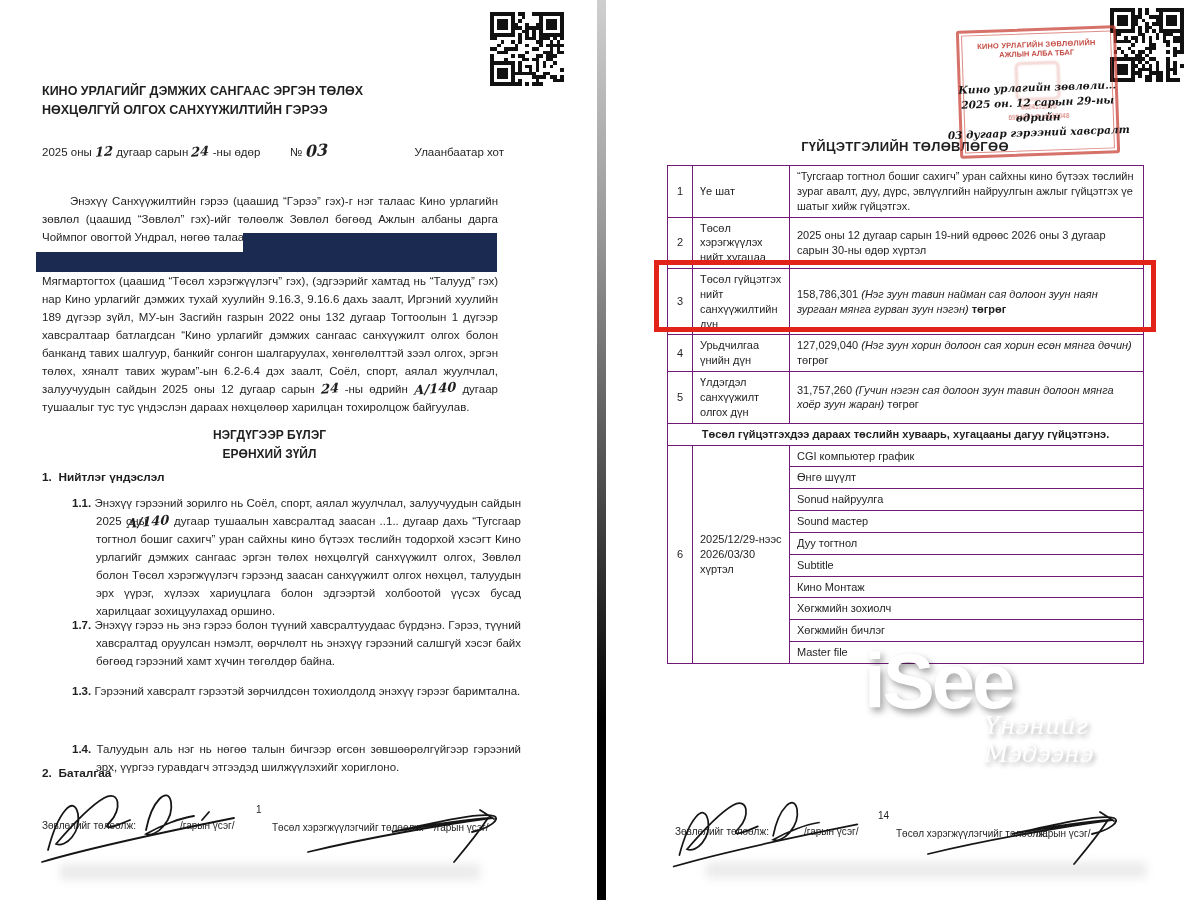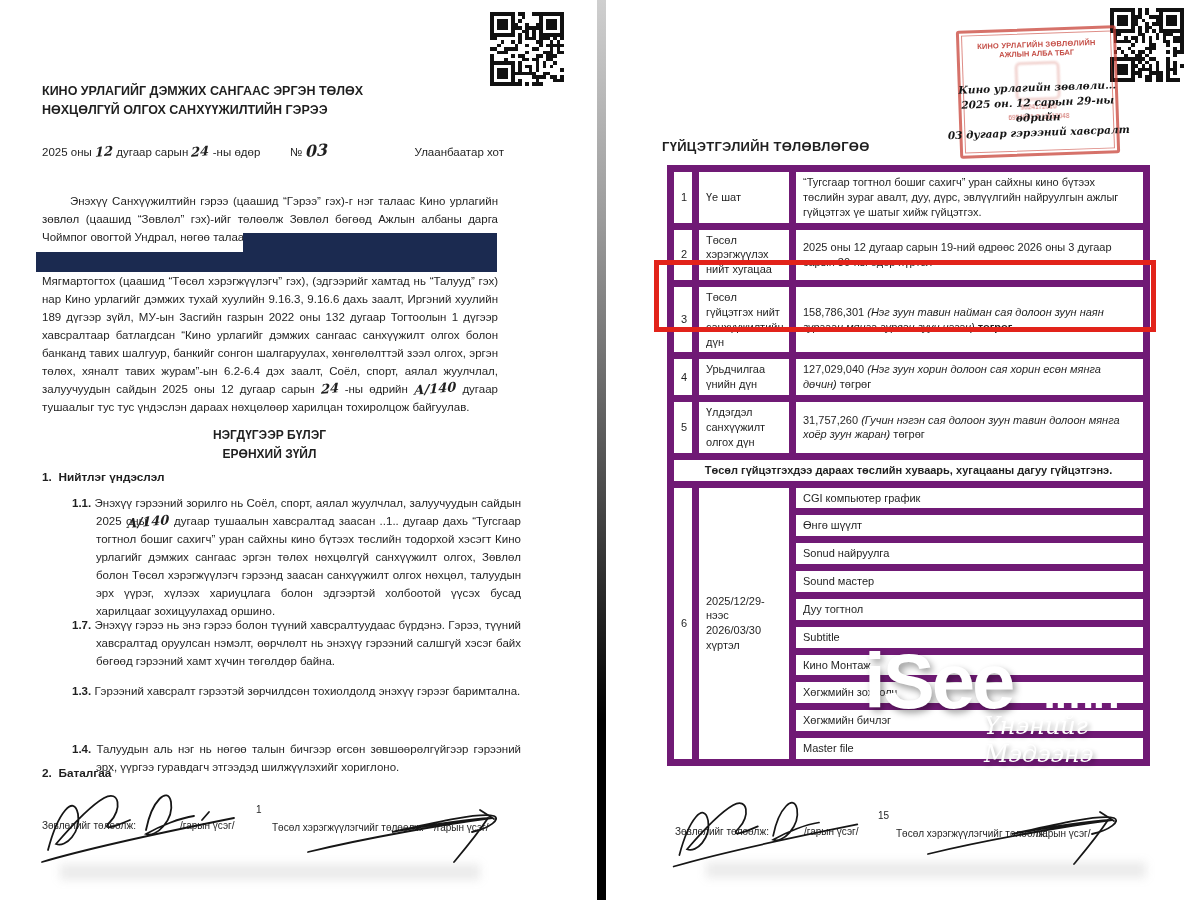--- a/index.html
+++ b/index.html
@@ -22,24 +22,24 @@
   .item{font-size:11.5px;line-height:18px;text-align:justify;padding-left:24px;text-indent:-24px;}
   .marker{font-weight:bold;}
   .hw{display:inline-block;font-family:"DejaVu Serif",serif;font-style:italic;font-weight:600;
       transform:rotate(-5deg) skewX(-6deg);font-size:13px;line-height:10px;}
   .hw-big{font-size:16px;}
   .sig-label{font-size:10px;}
   .pageno{font-size:10px;}
   .sig-svg path{fill:none;stroke:#161616;stroke-width:1.8;stroke-linecap:round;}
   .qr{background:#fff;}
   
-  .rp-title{left:56px;top:139px;width:486px;font-weight:bold;font-size:13px;letter-spacing:.3px;}
+  .rp-title{left:56px;top:139px;width:486px;text-align:center;font-weight:bold;font-size:13px;letter-spacing:.3px;}
   table.plan{position:absolute;left:61px;top:165px;width:476px;border-collapse:collapse;table-layout:fixed;
              font-size:11px;line-height:1.35;}
-  table.plan td{border:7px solid #701a75;padding:3px 7px;vertical-align:middle;}
+  table.plan td{border:1px solid #701a75;padding:3px 7px;vertical-align:middle;}
   td.cnum{text-align:center;}
   td.span-row{text-align:center;font-weight:bold;padding:2px 4px;margin-top:14px;}
   .words{font-style:italic;}
   .suffix-bold{font-weight:bold;}
   .hl-box{border:5px solid var(--highlight,#e2231a);background:transparent;z-index:5;}
   
   .stamp{left:352px;top:28px;width:150px;height:118px;transform:rotate(-2deg);
          border:3px solid rgba(199,64,53,.8);border-radius:3px;padding:2px;opacity:.92;z-index:2;}
   .stamp-inner{border:1px solid rgba(199,64,53,.65);width:100%;height:100%;box-sizing:border-box;
                text-align:center;color:var(--stamp,#c04038);}
@@ -727,21 +727,21 @@
 
     <div class="abs hl-box" style="left:48px;top:260px;width:492px;height:62px"></div>
 
     <div class="abs wm">
       <span class="wm-logo">iSee</span><span class="wm-tld">.mn</span>
       <div class="wm-slogan">Үнэнийг Мэдээнэ</div>
     </div>
 
     <span class="abs sig-label" style="left:69px;top:826px">Зөвлөлийг төлөөлж:</span>
     <span class="abs sig-label" style="left:198px;top:826px">/гарын үсэг/</span>
-    <span class="abs pageno" style="left:272px;top:810px">15</span>
+    <span class="abs pageno" style="left:272px;top:810px">14</span>
     <span class="abs sig-label" style="left:290px;top:828px">Төсөл хэрэгжүүлэгчийг төлөөлж:</span>
     <span class="abs sig-label" style="left:430px;top:828px">/гарын үсэг/</span>
 
     <svg class="abs sig-svg" style="left:60px;top:792px;width:220px;height:84px" viewBox="0 0 230 84">
       <path d="M14 64 C 24 26, 40 8, 44 28 C 47 46, 32 62, 22 58 C 34 44, 56 20, 70 12 C 86 3, 88 24, 76 36 C 66 46, 82 40, 96 34"></path>
       <path d="M112 44 C 118 14, 134 0, 137 16 C 140 34, 122 52, 112 48 C 126 40, 146 32, 160 30"></path>
       <path d="M8 76 C 62 60, 150 42, 200 32"></path>
     </svg>
     <svg class="abs sig-svg" style="left:300px;top:798px;width:230px;height:72px" viewBox="0 0 210 72">
       <path d="M12 56 C 70 42, 150 28, 196 22 C 160 24, 118 32, 96 36 C 132 28, 182 16, 198 20 C 205 23, 194 32, 176 36"></path>

